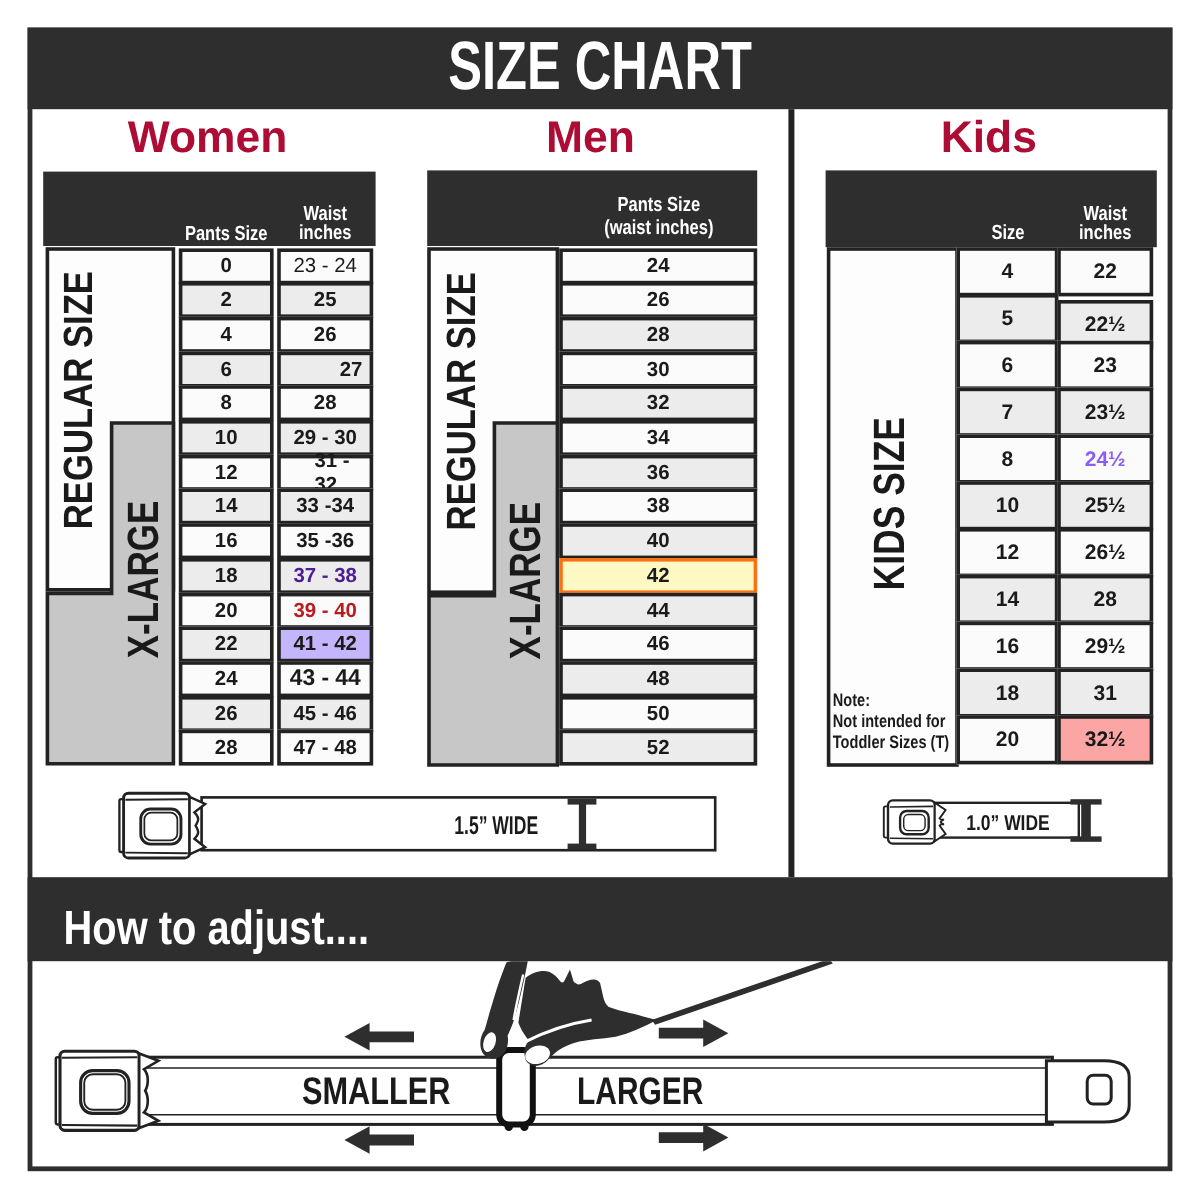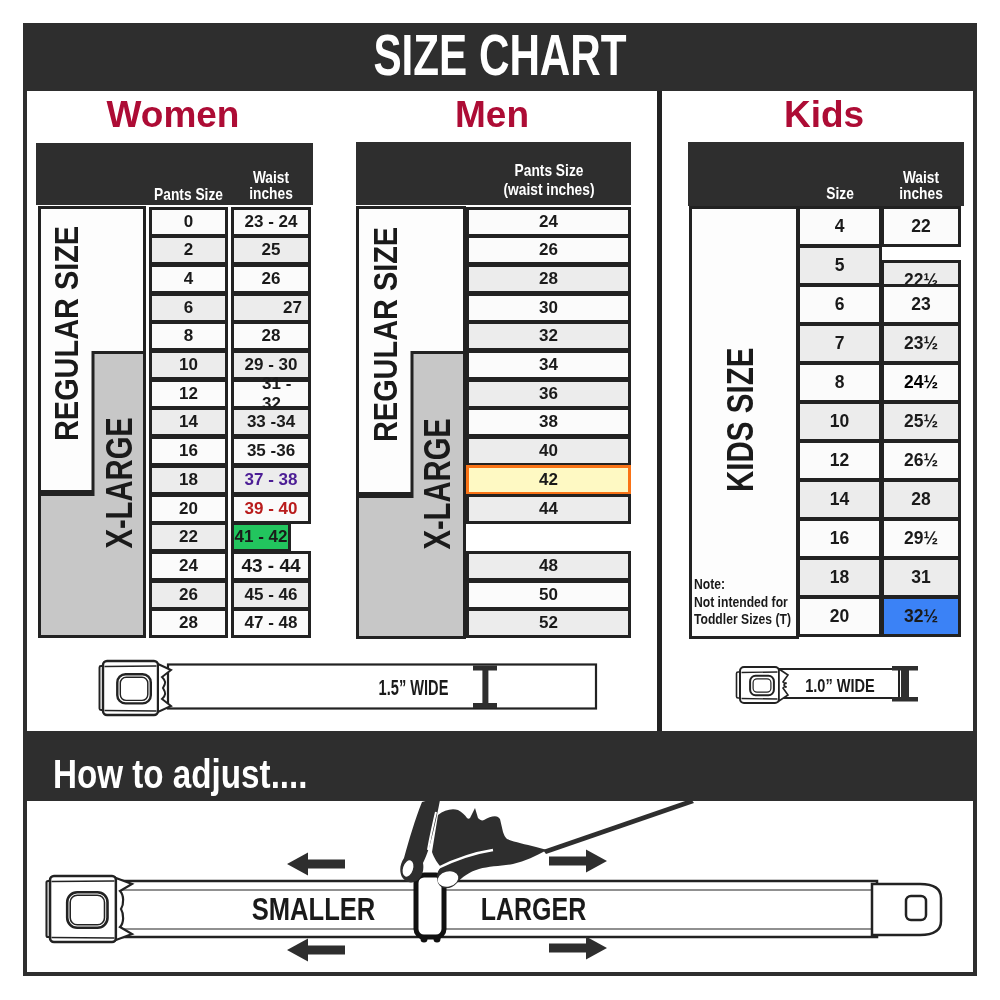--- a/index.html
+++ b/index.html
@@ -35,21 +35,21 @@
 
 <div style="position:absolute;left:-134px;top:303px;width:400px;height:60px;display:flex;align-items:center;justify-content:center;transform:rotate(-90deg) scaleY(1);">
       <span style="font-size:34px;font-weight:bold;color:#1a1a1a;white-space:nowrap;transform:scaleX(0.85);">REGULAR SIZE</span>
     </div>
 
 <div style="position:absolute;left:-80px;top:453px;width:400px;height:60px;display:flex;align-items:center;justify-content:center;transform:rotate(-90deg) scaleY(1);">
       <span style="font-size:36.5px;font-weight:bold;color:#1a1a1a;white-space:nowrap;transform:scaleX(0.8);">X-LARGE</span>
     </div>
 
 <div style="position:absolute;left:149px;top:206.5px;width:79px;height:30px;box-sizing:border-box;border:3px solid #222222;background:#fbfbfb;display:flex;align-items:center;justify-content:center;font-weight:bold;font-size:17px;color:#1a1a1a;">0</div>
-<div style="position:absolute;left:231px;top:206.5px;width:80px;height:30px;box-sizing:border-box;border:3px solid #222222;background:#fbfbfb;display:flex;align-items:center;justify-content:center;font-weight:bold;font-size:17px;color:#1a1a1a;">23 - 24</div>
+<div style="position:absolute;left:231px;top:206.5px;width:80px;height:30px;box-sizing:border-box;border:3px solid #222222;background:#fbfbfb;display:flex;align-items:center;justify-content:center;font-weight:normal;font-size:17px;color:#1a1a1a;">23 - 24</div>
 
 <div style="position:absolute;left:149px;top:235.2px;width:79px;height:30px;box-sizing:border-box;border:3px solid #222222;background:#ececec;display:flex;align-items:center;justify-content:center;font-weight:bold;font-size:17px;color:#1a1a1a;">2</div>
 <div style="position:absolute;left:231px;top:235.2px;width:80px;height:30px;box-sizing:border-box;border:3px solid #222222;background:#ececec;display:flex;align-items:center;justify-content:center;font-weight:bold;font-size:17px;color:#1a1a1a;">25</div>
 
 <div style="position:absolute;left:149px;top:263.9px;width:79px;height:30px;box-sizing:border-box;border:3px solid #222222;background:#fbfbfb;display:flex;align-items:center;justify-content:center;font-weight:bold;font-size:17px;color:#1a1a1a;">4</div>
 <div style="position:absolute;left:231px;top:263.9px;width:80px;height:30px;box-sizing:border-box;border:3px solid #222222;background:#fbfbfb;display:flex;align-items:center;justify-content:center;font-weight:bold;font-size:17px;color:#1a1a1a;">26</div>
 
 <div style="position:absolute;left:149px;top:292.6px;width:79px;height:30px;box-sizing:border-box;border:3px solid #222222;background:#ececec;display:flex;align-items:center;justify-content:center;font-weight:bold;font-size:17px;color:#1a1a1a;">6</div>
 <div style="position:absolute;left:231px;top:292.6px;width:80px;height:30px;box-sizing:border-box;border:3px solid #222222;background:#ececec;display:flex;align-items:center;justify-content:center;font-weight:bold;font-size:17px;color:#1a1a1a;padding-left:43px;">27</div>
 
@@ -68,21 +68,21 @@
 <div style="position:absolute;left:149px;top:436.1px;width:79px;height:30px;box-sizing:border-box;border:3px solid #222222;background:#fbfbfb;display:flex;align-items:center;justify-content:center;font-weight:bold;font-size:17px;color:#1a1a1a;">16</div>
 <div style="position:absolute;left:231px;top:436.1px;width:80px;height:30px;box-sizing:border-box;border:3px solid #222222;background:#fbfbfb;display:flex;align-items:center;justify-content:center;font-weight:bold;font-size:17px;color:#1a1a1a;">35 -36</div>
 
 <div style="position:absolute;left:149px;top:464.8px;width:79px;height:30px;box-sizing:border-box;border:3px solid #222222;background:#ececec;display:flex;align-items:center;justify-content:center;font-weight:bold;font-size:17px;color:#1a1a1a;">18</div>
 <div style="position:absolute;left:231px;top:464.8px;width:80px;height:30px;box-sizing:border-box;border:3px solid #222222;background:#ececec;display:flex;align-items:center;justify-content:center;font-weight:bold;font-size:17px;color:#4c1d95;">37 - 38</div>
 
 <div style="position:absolute;left:149px;top:493.5px;width:79px;height:30px;box-sizing:border-box;border:3px solid #222222;background:#fbfbfb;display:flex;align-items:center;justify-content:center;font-weight:bold;font-size:17px;color:#1a1a1a;">20</div>
 <div style="position:absolute;left:231px;top:493.5px;width:80px;height:30px;box-sizing:border-box;border:3px solid #222222;background:#fbfbfb;display:flex;align-items:center;justify-content:center;font-weight:bold;font-size:17px;color:#b91c1c;">39 - 40</div>
 
 <div style="position:absolute;left:149px;top:522.2px;width:79px;height:30px;box-sizing:border-box;border:3px solid #222222;background:#ececec;display:flex;align-items:center;justify-content:center;font-weight:bold;font-size:17px;color:#1a1a1a;">22</div>
-<div style="position:absolute;left:231px;top:522.2px;width:60px;height:30px;box-sizing:border-box;border:3px solid #222222;background:#22c55e;display:flex;align-items:center;justify-content:center;font-weight:bold;font-size:17px;color:#1a1a1a;">41 - 42</div>
+<div style="position:absolute;left:231px;top:522.2px;width:80px;height:30px;box-sizing:border-box;border:3px solid #222222;background:#c4b5fd;display:flex;align-items:center;justify-content:center;font-weight:bold;font-size:17px;color:#1a1a1a;">41 - 42</div>
 
 <div style="position:absolute;left:149px;top:550.9px;width:79px;height:30px;box-sizing:border-box;border:3px solid #222222;background:#fbfbfb;display:flex;align-items:center;justify-content:center;font-weight:bold;font-size:17px;color:#1a1a1a;">24</div>
 <div style="position:absolute;left:231px;top:550.9px;width:80px;height:30px;box-sizing:border-box;border:3px solid #222222;background:#fbfbfb;display:flex;align-items:center;justify-content:center;font-weight:bold;font-size:19px;color:#1a1a1a;">43 - 44</div>
 
 <div style="position:absolute;left:149px;top:579.6px;width:79px;height:30px;box-sizing:border-box;border:3px solid #222222;background:#ececec;display:flex;align-items:center;justify-content:center;font-weight:bold;font-size:17px;color:#1a1a1a;">26</div>
 <div style="position:absolute;left:231px;top:579.6px;width:80px;height:30px;box-sizing:border-box;border:3px solid #222222;background:#ececec;display:flex;align-items:center;justify-content:center;font-weight:bold;font-size:17px;color:#1a1a1a;">45 - 46</div>
 
 <div style="position:absolute;left:149px;top:608.3px;width:79px;height:30px;box-sizing:border-box;border:3px solid #222222;background:#fbfbfb;display:flex;align-items:center;justify-content:center;font-weight:bold;font-size:17px;color:#1a1a1a;">28</div>
 <div style="position:absolute;left:231px;top:608.3px;width:80px;height:30px;box-sizing:border-box;border:3px solid #222222;background:#fbfbfb;display:flex;align-items:center;justify-content:center;font-weight:bold;font-size:17px;color:#1a1a1a;">47 - 48</div>
 
@@ -119,20 +119,21 @@
 <div style="position:absolute;left:466px;top:378.7px;width:165px;height:30px;box-sizing:border-box;border:3px solid #222222;background:#ececec;display:flex;align-items:center;justify-content:center;font-weight:bold;font-size:17px;color:#1a1a1a;">36</div>
 
 <div style="position:absolute;left:466px;top:407.4px;width:165px;height:30px;box-sizing:border-box;border:3px solid #222222;background:#fbfbfb;display:flex;align-items:center;justify-content:center;font-weight:bold;font-size:17px;color:#1a1a1a;">38</div>
 
 <div style="position:absolute;left:466px;top:436.1px;width:165px;height:30px;box-sizing:border-box;border:3px solid #222222;background:#ececec;display:flex;align-items:center;justify-content:center;font-weight:bold;font-size:17px;color:#1a1a1a;">40</div>
 
 <div style="position:absolute;left:466px;top:464.8px;width:165px;height:30px;box-sizing:border-box;border:3px solid #f97316;background:#fef9c3;display:flex;align-items:center;justify-content:center;font-weight:bold;font-size:17px;color:#1a1a1a;">42</div>
 
 <div style="position:absolute;left:466px;top:493.5px;width:165px;height:30px;box-sizing:border-box;border:3px solid #222222;background:#ececec;display:flex;align-items:center;justify-content:center;font-weight:bold;font-size:17px;color:#1a1a1a;">44</div>
 
+<div style="position:absolute;left:466px;top:522.2px;width:165px;height:30px;box-sizing:border-box;border:3px solid #222222;background:#fbfbfb;display:flex;align-items:center;justify-content:center;font-weight:bold;font-size:17px;color:#1a1a1a;">46</div>
 
 <div style="position:absolute;left:466px;top:550.9px;width:165px;height:30px;box-sizing:border-box;border:3px solid #222222;background:#ececec;display:flex;align-items:center;justify-content:center;font-weight:bold;font-size:17px;color:#1a1a1a;">48</div>
 
 <div style="position:absolute;left:466px;top:579.6px;width:165px;height:30px;box-sizing:border-box;border:3px solid #222222;background:#fbfbfb;display:flex;align-items:center;justify-content:center;font-weight:bold;font-size:17px;color:#1a1a1a;">50</div>
 
 <div style="position:absolute;left:466px;top:608.3px;width:165px;height:30px;box-sizing:border-box;border:3px solid #222222;background:#ececec;display:flex;align-items:center;justify-content:center;font-weight:bold;font-size:17px;color:#1a1a1a;">52</div>
 
 <div class="abs" style="left:688px;top:142px;width:276px;height:64px;background:#2e2e2e;"></div>
 
 <div class="abs" style="left:759px;top:185px;width:162px;text-align:center;color:#fff;font-size:17px;line-height:17px;font-weight:bold;"><span style="display:inline-block;transform:scaleX(0.81);white-space:nowrap;">Size</span></div>
@@ -144,48 +145,48 @@
 <div style="position:absolute;left:541px;top:390px;width:400px;height:60px;display:flex;align-items:center;justify-content:center;transform:rotate(-90deg) scaleY(1);">
       <span style="font-size:36.5px;font-weight:bold;color:#1a1a1a;white-space:nowrap;transform:scaleX(0.81);">KIDS SIZE</span>
     </div>
 
 <div class="abs" style="left:694px;top:575px;width:140px;font-size:15px;line-height:17.5px;font-weight:bold;color:#1a1a1a;transform:scaleX(0.81);transform-origin:0 0;white-space:nowrap;">Note:<br>Not intended for<br>Toddler Sizes (T)</div>
 
 <div style="position:absolute;left:797px;top:206.3px;width:85px;height:41px;box-sizing:border-box;border:3px solid #222222;background:#fbfbfb;display:flex;align-items:center;justify-content:center;font-weight:bold;font-size:17.5px;color:#1a1a1a;">4</div>
 <div style="position:absolute;left:881px;top:206.3px;width:80px;height:41px;box-sizing:border-box;border:3px solid #222222;background:#fbfbfb;display:flex;align-items:center;justify-content:center;font-weight:bold;font-size:17.5px;color:#1a1a1a;">22</div>
 
 <div style="position:absolute;left:797px;top:245.3px;width:85px;height:41px;box-sizing:border-box;border:3px solid #222222;background:#ececec;display:flex;align-items:center;justify-content:center;font-weight:bold;font-size:17.5px;color:#1a1a1a;">5</div>
-<div style="position:absolute;left:881px;top:260px;width:80px;height:41px;box-sizing:border-box;border:3px solid #222222;background:#ececec;display:flex;align-items:center;justify-content:center;font-weight:bold;font-size:17.5px;color:#1a1a1a;">22½</div>
+<div style="position:absolute;left:881px;top:250px;width:80px;height:41px;box-sizing:border-box;border:3px solid #222222;background:#ececec;display:flex;align-items:center;justify-content:center;font-weight:bold;font-size:17.5px;color:#1a1a1a;">22½</div>
 
 <div style="position:absolute;left:797px;top:284.3px;width:85px;height:41px;box-sizing:border-box;border:3px solid #222222;background:#fbfbfb;display:flex;align-items:center;justify-content:center;font-weight:bold;font-size:17.5px;color:#1a1a1a;">6</div>
 <div style="position:absolute;left:881px;top:284.3px;width:80px;height:41px;box-sizing:border-box;border:3px solid #222222;background:#fbfbfb;display:flex;align-items:center;justify-content:center;font-weight:bold;font-size:17.5px;color:#1a1a1a;">23</div>
 
 <div style="position:absolute;left:797px;top:323.3px;width:85px;height:41px;box-sizing:border-box;border:3px solid #222222;background:#ececec;display:flex;align-items:center;justify-content:center;font-weight:bold;font-size:17.5px;color:#1a1a1a;">7</div>
 <div style="position:absolute;left:881px;top:323.3px;width:80px;height:41px;box-sizing:border-box;border:3px solid #222222;background:#ececec;display:flex;align-items:center;justify-content:center;font-weight:bold;font-size:17.5px;color:#1a1a1a;">23½</div>
 
 <div style="position:absolute;left:797px;top:362.3px;width:85px;height:41px;box-sizing:border-box;border:3px solid #222222;background:#fbfbfb;display:flex;align-items:center;justify-content:center;font-weight:bold;font-size:17.5px;color:#1a1a1a;">8</div>
-<div style="position:absolute;left:881px;top:362.3px;width:80px;height:41px;box-sizing:border-box;border:3px solid #222222;background:#fbfbfb;display:flex;align-items:center;justify-content:center;font-weight:bold;font-size:17.5px;color:#000000;">24½</div>
+<div style="position:absolute;left:881px;top:362.3px;width:80px;height:41px;box-sizing:border-box;border:3px solid #222222;background:#fbfbfb;display:flex;align-items:center;justify-content:center;font-weight:bold;font-size:17.5px;color:#8b5cf6;">24½</div>
 
 <div style="position:absolute;left:797px;top:401.3px;width:85px;height:41px;box-sizing:border-box;border:3px solid #222222;background:#ececec;display:flex;align-items:center;justify-content:center;font-weight:bold;font-size:17.5px;color:#1a1a1a;">10</div>
 <div style="position:absolute;left:881px;top:401.3px;width:80px;height:41px;box-sizing:border-box;border:3px solid #222222;background:#ececec;display:flex;align-items:center;justify-content:center;font-weight:bold;font-size:17.5px;color:#1a1a1a;">25½</div>
 
 <div style="position:absolute;left:797px;top:440.3px;width:85px;height:41px;box-sizing:border-box;border:3px solid #222222;background:#fbfbfb;display:flex;align-items:center;justify-content:center;font-weight:bold;font-size:17.5px;color:#1a1a1a;">12</div>
 <div style="position:absolute;left:881px;top:440.3px;width:80px;height:41px;box-sizing:border-box;border:3px solid #222222;background:#fbfbfb;display:flex;align-items:center;justify-content:center;font-weight:bold;font-size:17.5px;color:#1a1a1a;">26½</div>
 
 <div style="position:absolute;left:797px;top:479.3px;width:85px;height:41px;box-sizing:border-box;border:3px solid #222222;background:#ececec;display:flex;align-items:center;justify-content:center;font-weight:bold;font-size:17.5px;color:#1a1a1a;">14</div>
 <div style="position:absolute;left:881px;top:479.3px;width:80px;height:41px;box-sizing:border-box;border:3px solid #222222;background:#ececec;display:flex;align-items:center;justify-content:center;font-weight:bold;font-size:17.5px;color:#1a1a1a;">28</div>
 
 <div style="position:absolute;left:797px;top:518.3px;width:85px;height:41px;box-sizing:border-box;border:3px solid #222222;background:#fbfbfb;display:flex;align-items:center;justify-content:center;font-weight:bold;font-size:17.5px;color:#1a1a1a;">16</div>
 <div style="position:absolute;left:881px;top:518.3px;width:80px;height:41px;box-sizing:border-box;border:3px solid #222222;background:#fbfbfb;display:flex;align-items:center;justify-content:center;font-weight:bold;font-size:17.5px;color:#1a1a1a;">29½</div>
 
 <div style="position:absolute;left:797px;top:557.3px;width:85px;height:41px;box-sizing:border-box;border:3px solid #222222;background:#ececec;display:flex;align-items:center;justify-content:center;font-weight:bold;font-size:17.5px;color:#1a1a1a;">18</div>
 <div style="position:absolute;left:881px;top:557.3px;width:80px;height:41px;box-sizing:border-box;border:3px solid #222222;background:#ececec;display:flex;align-items:center;justify-content:center;font-weight:bold;font-size:17.5px;color:#1a1a1a;">31</div>
 
 <div style="position:absolute;left:797px;top:596.3px;width:85px;height:41px;box-sizing:border-box;border:3px solid #222222;background:#fbfbfb;display:flex;align-items:center;justify-content:center;font-weight:bold;font-size:17.5px;color:#1a1a1a;">20</div>
-<div style="position:absolute;left:881px;top:596.3px;width:80px;height:41px;box-sizing:border-box;border:3px solid #222222;background:#3b82f6;display:flex;align-items:center;justify-content:center;font-weight:bold;font-size:17.5px;color:#1a1a1a;">32½</div>
+<div style="position:absolute;left:881px;top:596.3px;width:80px;height:41px;box-sizing:border-box;border:3px solid #222222;background:#fca5a5;display:flex;align-items:center;justify-content:center;font-weight:bold;font-size:17.5px;color:#1a1a1a;">32½</div>
 
 <svg class="abs" style="left:95px;top:655px;" width="510" height="66" viewBox="0 0 510 66">
 
 <rect x="73" y="9.5" width="428" height="44" fill="#fff" stroke="#222222" stroke-width="2.2"></rect>
 
 <rect x="4.5" y="11" width="5" height="44" rx="1.5" fill="#fff" stroke="#222222" stroke-width="1.92"></rect>
       <rect x="8" y="6" width="55" height="54" rx="4" fill="#fff" stroke="#222222" stroke-width="2.4"></rect>
       <line x1="9.5" y1="11.5" x2="61.5" y2="11" stroke="#222222" stroke-width="1.584"></line>
       <line x1="9.5" y1="55.5" x2="61.5" y2="56" stroke="#222222" stroke-width="1.584"></line>
       <rect x="22.3" y="19.2" width="33.5" height="29.2" rx="8.2" fill="#fff" stroke="#222222" stroke-width="2.4"></rect>

